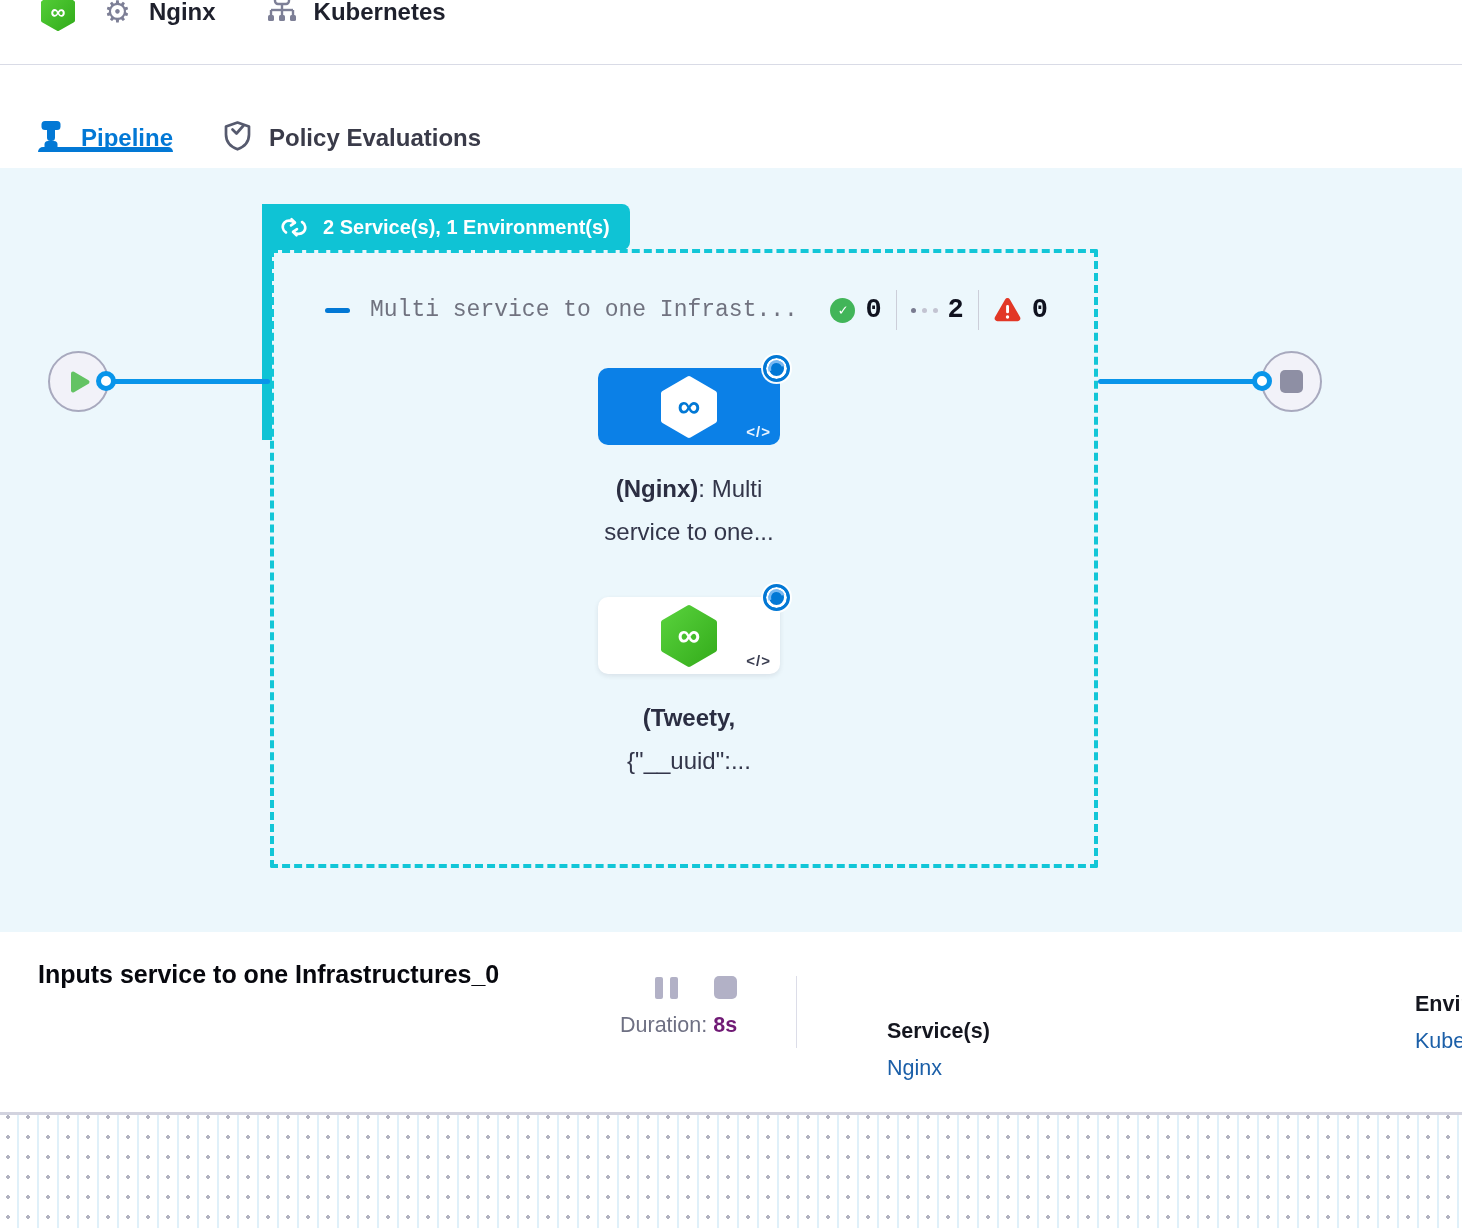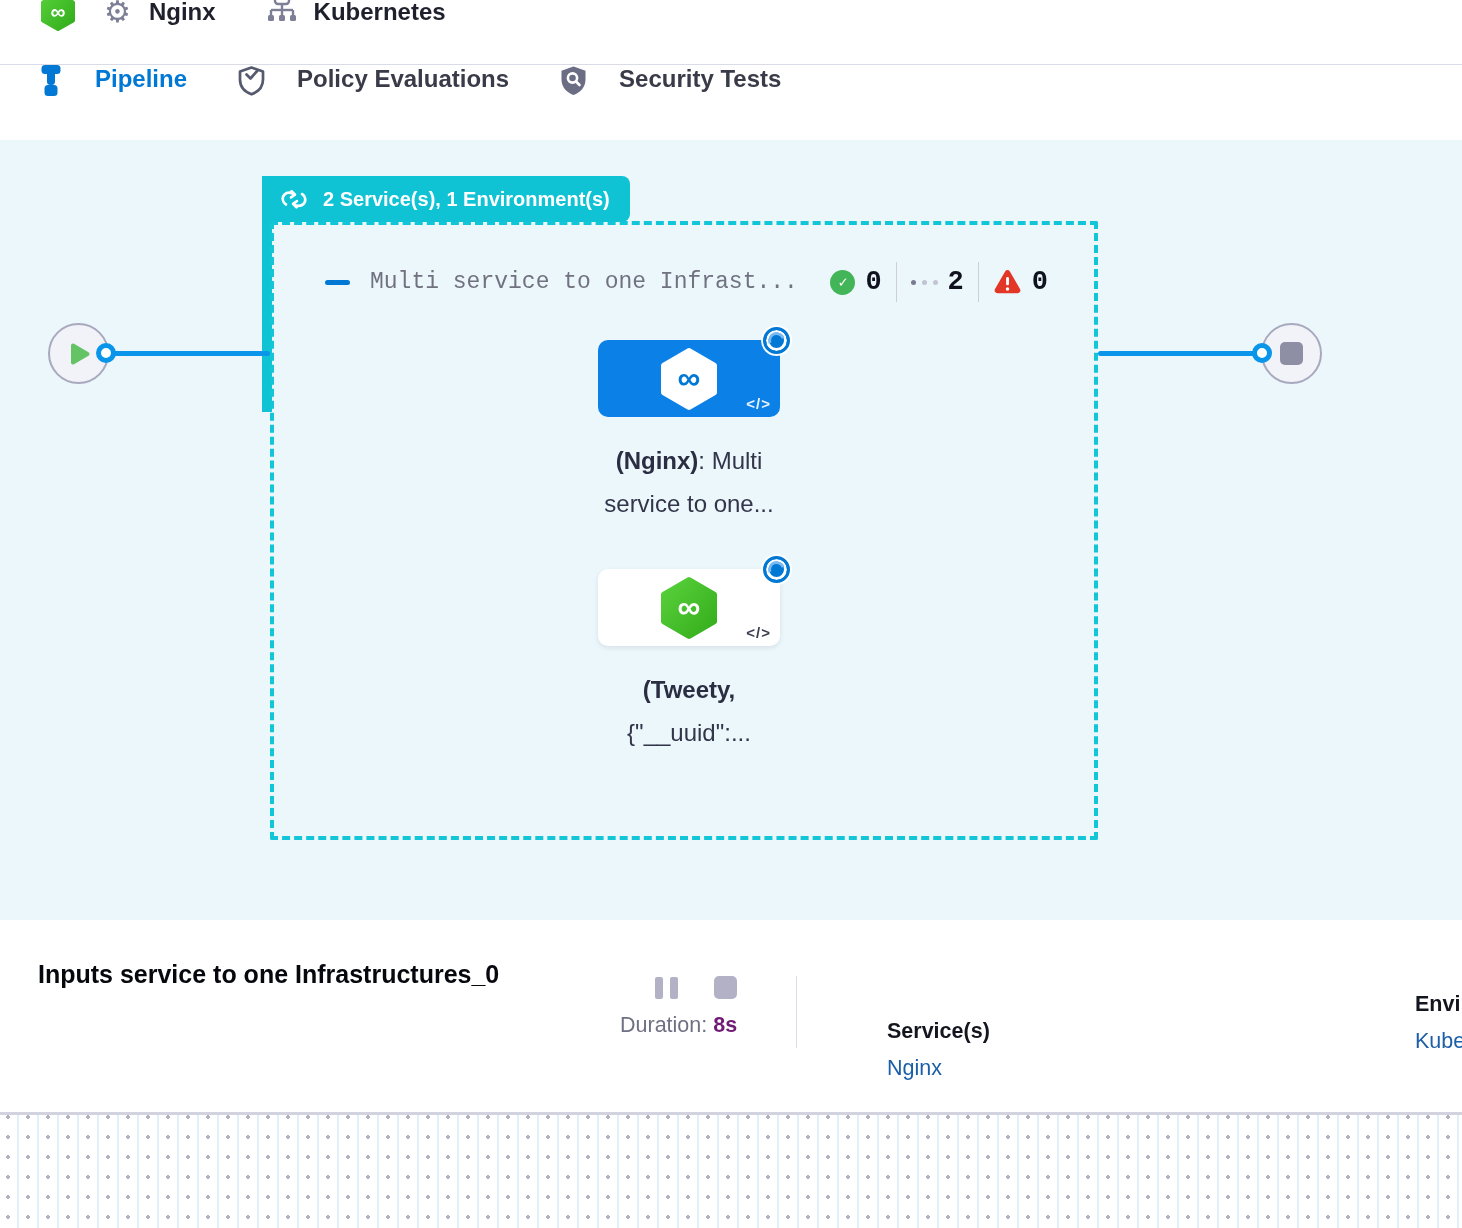--- a/index.html
+++ b/index.html
@@ -8,28 +8,28 @@
   .app { position:relative; width:1462px; height:1228px; background:#fff; overflow:hidden; }
 
   
   .topbar { position:absolute; left:0; top:0; width:100%; height:64px; background:#fff; overflow:hidden; }
   .topbar-row { position:absolute; left:40px; top:-10px; display:flex; align-items:center; height:44px; }
   .crumb-text { font-size:24px; font-weight:700; color:#1e202c; }
   .gear-glyph { font-size:30px; color:#7d7f96; line-height:1; }
 
   
   .tabbar { position:absolute; left:0; top:64px; width:100%; height:88px; background:#fff; border-top:1px solid #d9dbe6; display:flex; align-items:stretch; padding-left:38px; }
-  .tab { position:relative; display:flex; align-items:flex-start; gap:31px; margin-right:50px; font-size:24px; font-weight:700; color:#3a3b49; cursor:pointer; }
+  .tab { position:relative; display:flex; align-items:flex-end; gap:17px; margin-right:50px; font-size:24px; font-weight:700; color:#3a3b49; cursor:pointer; }
   .tab .ticon { display:flex; align-items:center; color:#565a6e; }
   .tab.active { color:#0278d5; }
   .tab.active .ticon { color:#0278d5; }
   .tab.active::after { content:""; position:absolute; left:0; right:0; bottom:0; height:5px; background:#0278d5; border-radius:5px 5px 0 0; }
 
   
-  .canvas { position:absolute; left:0; top:140px; width:1462px; height:780px; background:#ecf7fc; }
+  .canvas { position:absolute; left:0; top:168px; width:1462px; height:780px; background:#ecf7fc; }
 
   .group-strip { position:absolute; left:262px; top:36px; width:10px; height:236px; background:#0fc3d5; }
   .group-badge { position:absolute; left:262px; top:36px; height:46px; display:flex; align-items:center; gap:13px; padding:0 20px 0 16px; background:#0fc3d5; border-radius:8px 8px 8px 0; color:#fff; font-size:20px; font-weight:700; z-index:2; }
 
   .dashed-box { position:absolute; left:270px; top:81px; width:828px; height:619px; border:4px dashed #12c6d7; border-radius:2px; }
 
   .group-header { position:absolute; left:325px; top:122px; width:723px; display:flex; align-items:center;font-family:Liberation Mono, monospace; }
   .collapse-minus { width:25px; height:5px; background:#0278d5; border-radius:3px; margin-right:20px; cursor:pointer; }
   .group-title { font-size:23px; font-weight:500; color:#70727f; }
   .status-row { margin-left:auto; display:flex; align-items:center; font-size:27px; font-weight:700; color:#10121f; }
@@ -137,30 +137,20 @@
     </div>
     <div class="tab">
       <span class="ticon">
         <svg width="29" height="32" viewBox="0 0 29 32" fill="none" stroke="currentColor" stroke-width="2.7" stroke-linecap="round" stroke-linejoin="round">
           <path d="M14.5 2.5 L26 6.5 V14.5 C26 22 21.3 26.8 14.5 29.3 C7.7 26.8 3 22 3 14.5 V6.5 Z"></path>
           <polyline points="9.5,9.5 13.5,13.5 20.5,5.5"></polyline>
         </svg>
       </span>
       <span>Policy Evaluations</span>
     </div>
-    <div class="tab">
-      <span class="ticon">
-        <svg width="29" height="32" viewBox="0 0 29 32">
-          <path d="M14.5 1.5 L26.5 5.8 V14.5 C26.5 22.3 21.5 27.3 14.5 30 C7.5 27.3 2.5 22.3 2.5 14.5 V5.8 Z" fill="#6b6d85"></path>
-          <circle cx="13.5" cy="13" r="4.6" fill="none" stroke="#fff" stroke-width="2.6"></circle>
-          <line x1="17" y1="16.5" x2="20.5" y2="20" stroke="#fff" stroke-width="2.6" stroke-linecap="round"></line>
-        </svg>
-      </span>
-      <span>Security Tests</span>
-    </div>
   </div>
 
   <div class="canvas">
 
     <div class="group-strip"></div>
     <div class="group-badge">
       <span>
         <svg width="32" height="27" viewBox="0 0 32 27" fill="none" stroke="#fff" stroke-width="2.6" stroke-linecap="round" stroke-linejoin="round">
           <path d="M8 18.5 C4.5 16.5 3.5 11.5 6.5 8.5 C9 6 13.5 6 16.5 8.6"></path>
           <path d="M24 8 C27.5 10 28.5 15 25.5 18 C23 20.5 18.5 20.5 15.5 17.9"></path>

